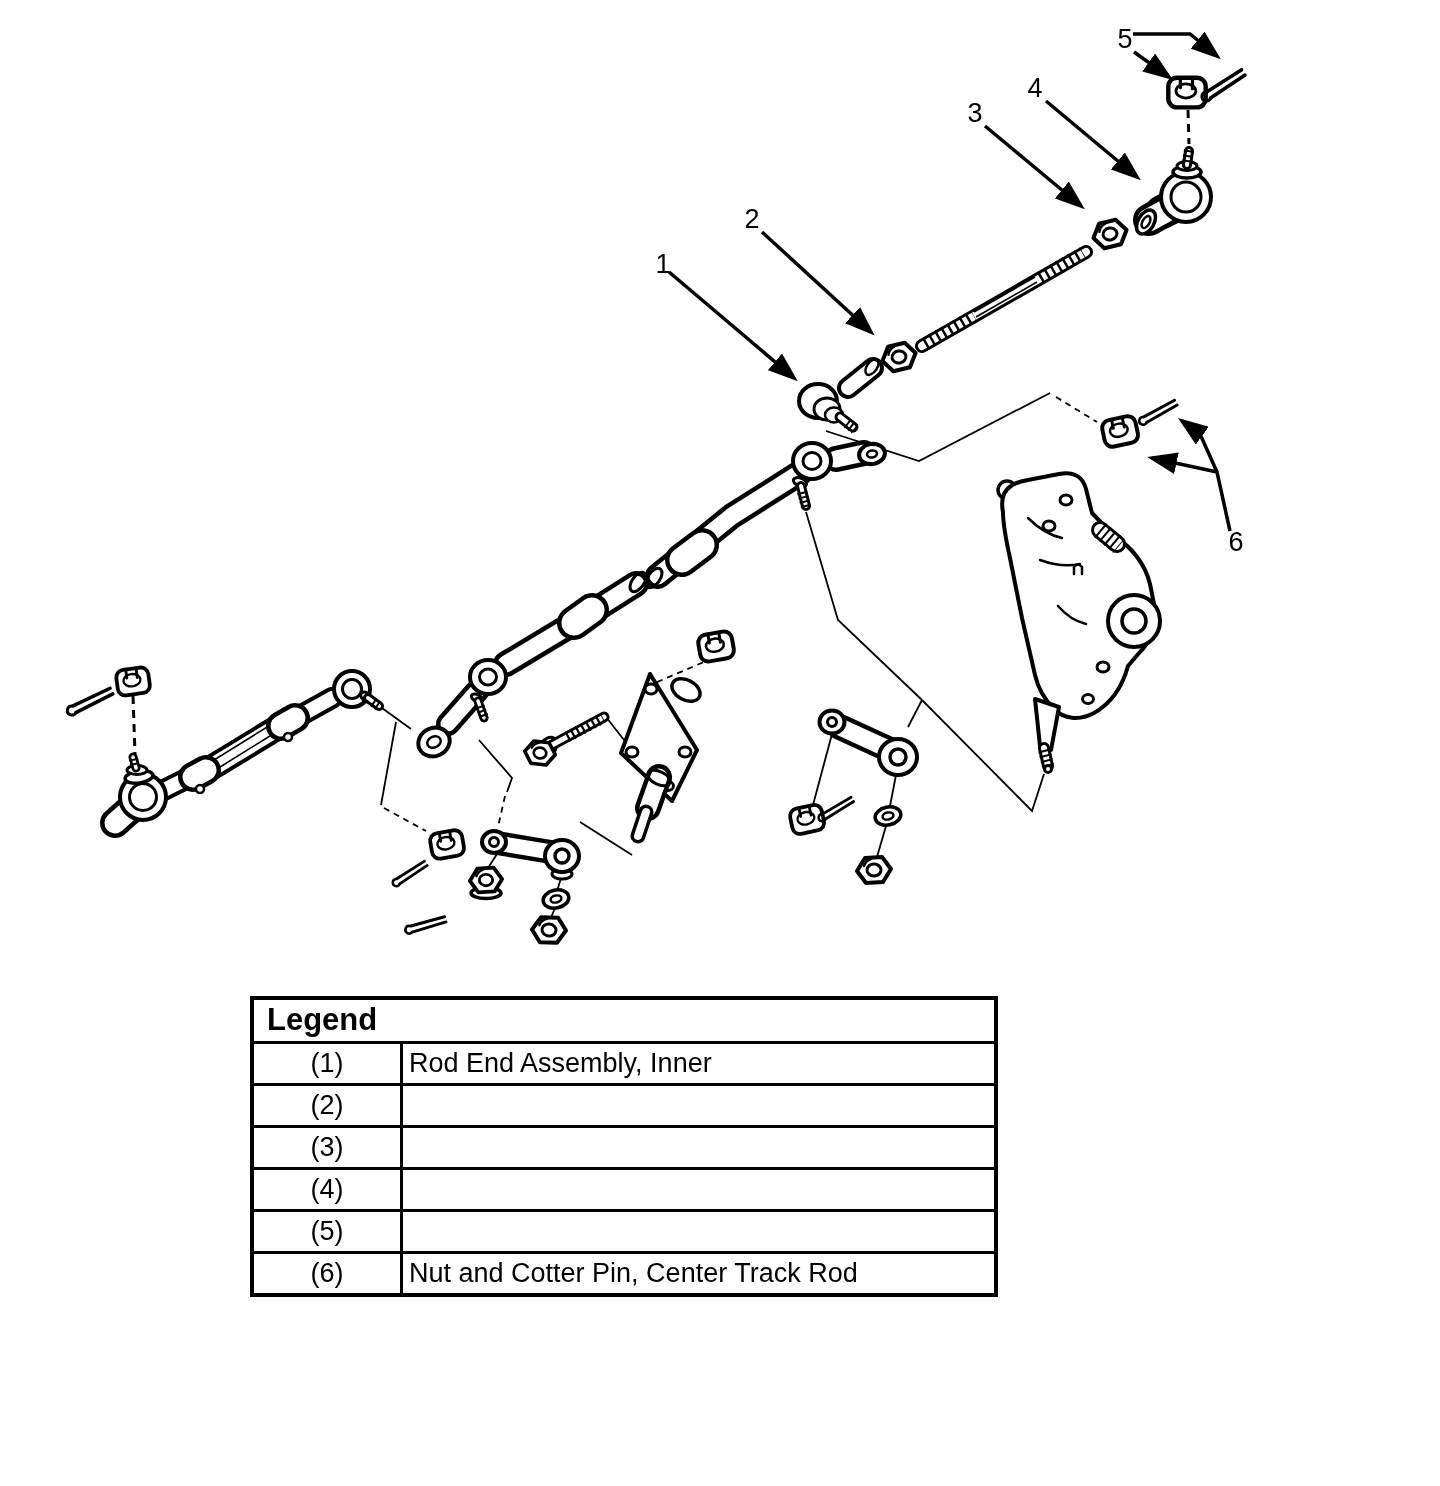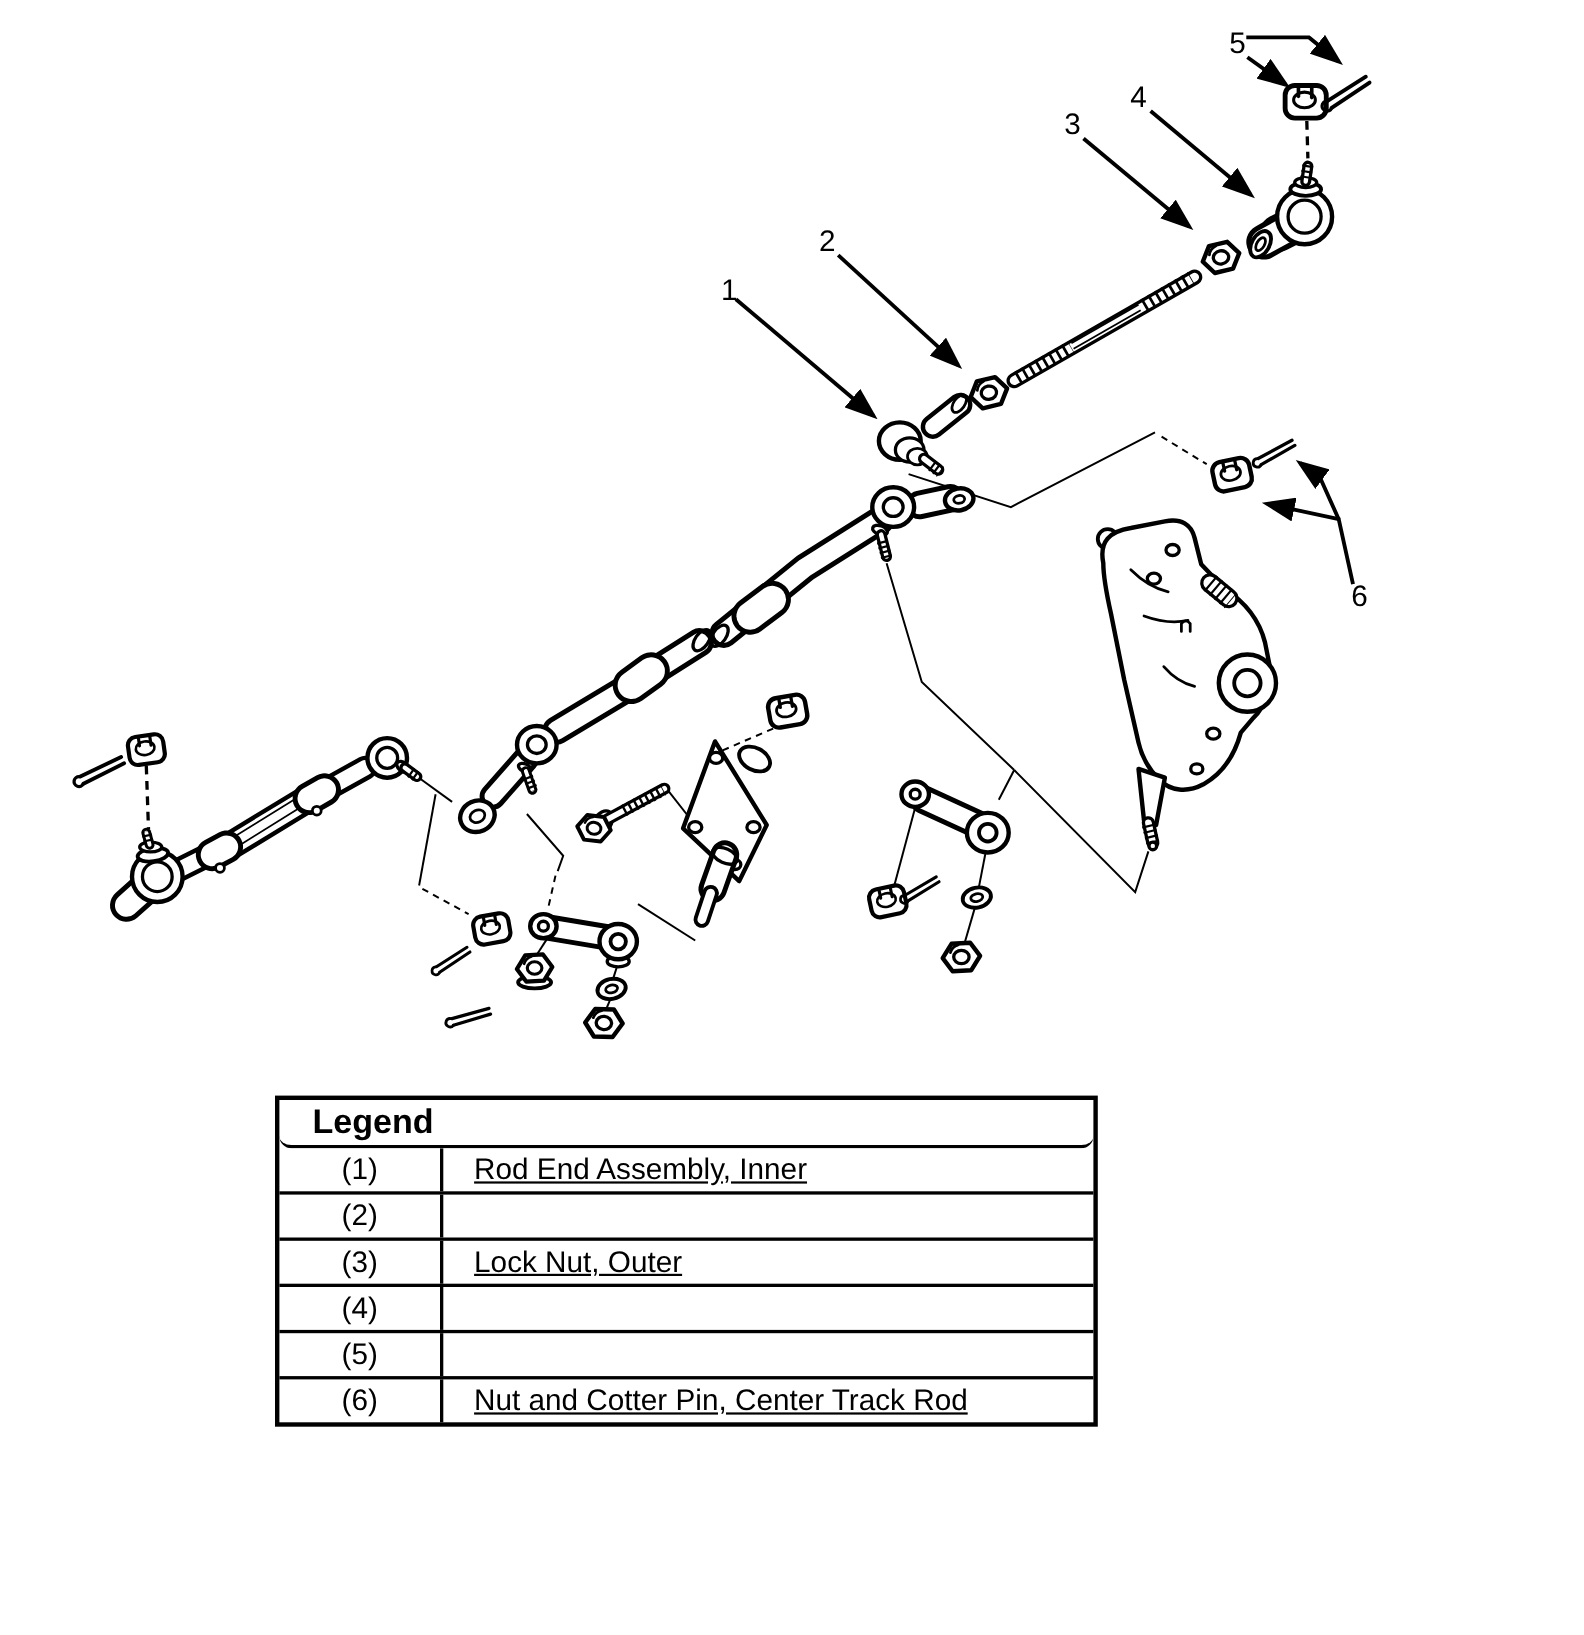--- a/index.html
+++ b/index.html
@@ -19,26 +19,26 @@
   .thin{stroke:#000;stroke-width:1.8;fill:none;}
   .thind{stroke:#000;stroke-width:1.8;fill:none;stroke-dasharray:6 5;}
   .dash3{stroke:#000;stroke-width:3;fill:none;stroke-dasharray:8 6;}
   .leader{stroke:#000;stroke-width:3.5;fill:none;}
   .thr{stroke:#000;fill:none;}
   .fac{stroke:#000;stroke-width:1.6;fill:none;}
   .num{font-family:"Liberation Sans",sans-serif;font-size:27px;fill:#000;text-anchor:middle;}
   
   .legend{position:absolute;left:250px;top:996px;width:740px;border:4px solid #000;background:#fff;}
   .legend-header{height:41px;line-height:40px;border-bottom:3px solid #000;
-                 font-weight:bold;font-size:31px;padding-left:30px;border-radius:11px;}
+                 font-weight:bold;font-size:31px;padding-left:13px;}
   .legend-row{display:flex;height:39px;border-bottom:3px solid #000;}
   .legend-row:last-child{border-bottom:none;}
   .legend-key{width:146px;border-right:3px solid #000;text-align:center;
               font-size:27px;line-height:39px;}
-  .legend-label{flex:1;font-size:27px;line-height:39px;padding-left:28px;white-space:nowrap;text-decoration:underline;}
+  .legend-label{flex:1;font-size:27px;line-height:39px;padding-left:6px;white-space:nowrap;}
 </style>
 </head>
 <body>
 
 <div class="page">
 
 <svg width="1440" height="990" viewBox="0 0 1440 990">
   <defs>
     <marker id="arw" markerUnits="userSpaceOnUse" markerWidth="30" markerHeight="22" refX="25" refY="11" orient="auto">
       <path d="M0,0 L30,11 L0,22 Z" fill="#000"></path>
@@ -340,21 +340,20 @@
   <div class="legend-header">Legend</div>
   <div class="legend-row">
     <div class="legend-key">(1)</div>
     <div class="legend-label">Rod End Assembly, Inner</div>
   </div>
   <div class="legend-row">
     <div class="legend-key">(2)</div>
   </div>
   <div class="legend-row">
     <div class="legend-key">(3)</div>
-    <div class="legend-label">Lock Nut, Outer</div>
   </div>
   <div class="legend-row">
     <div class="legend-key">(4)</div>
   </div>
   <div class="legend-row">
     <div class="legend-key">(5)</div>
   </div>
   <div class="legend-row">
     <div class="legend-key">(6)</div>
     <div class="legend-label">Nut and Cotter Pin, Center Track Rod</div>

